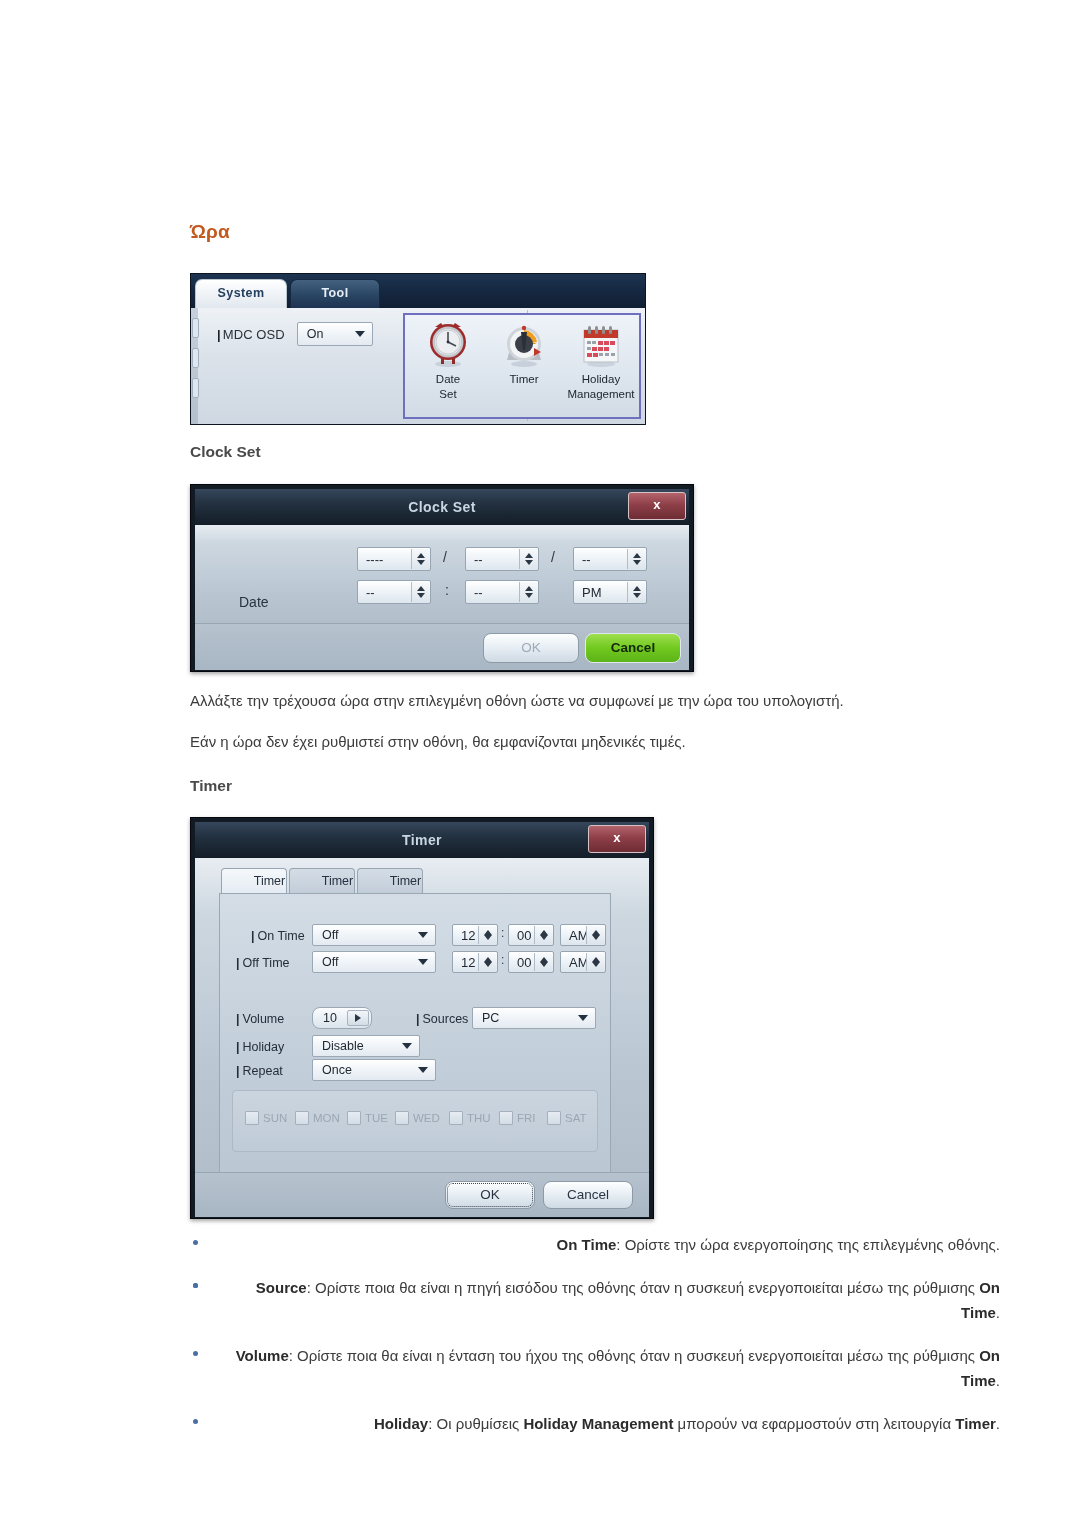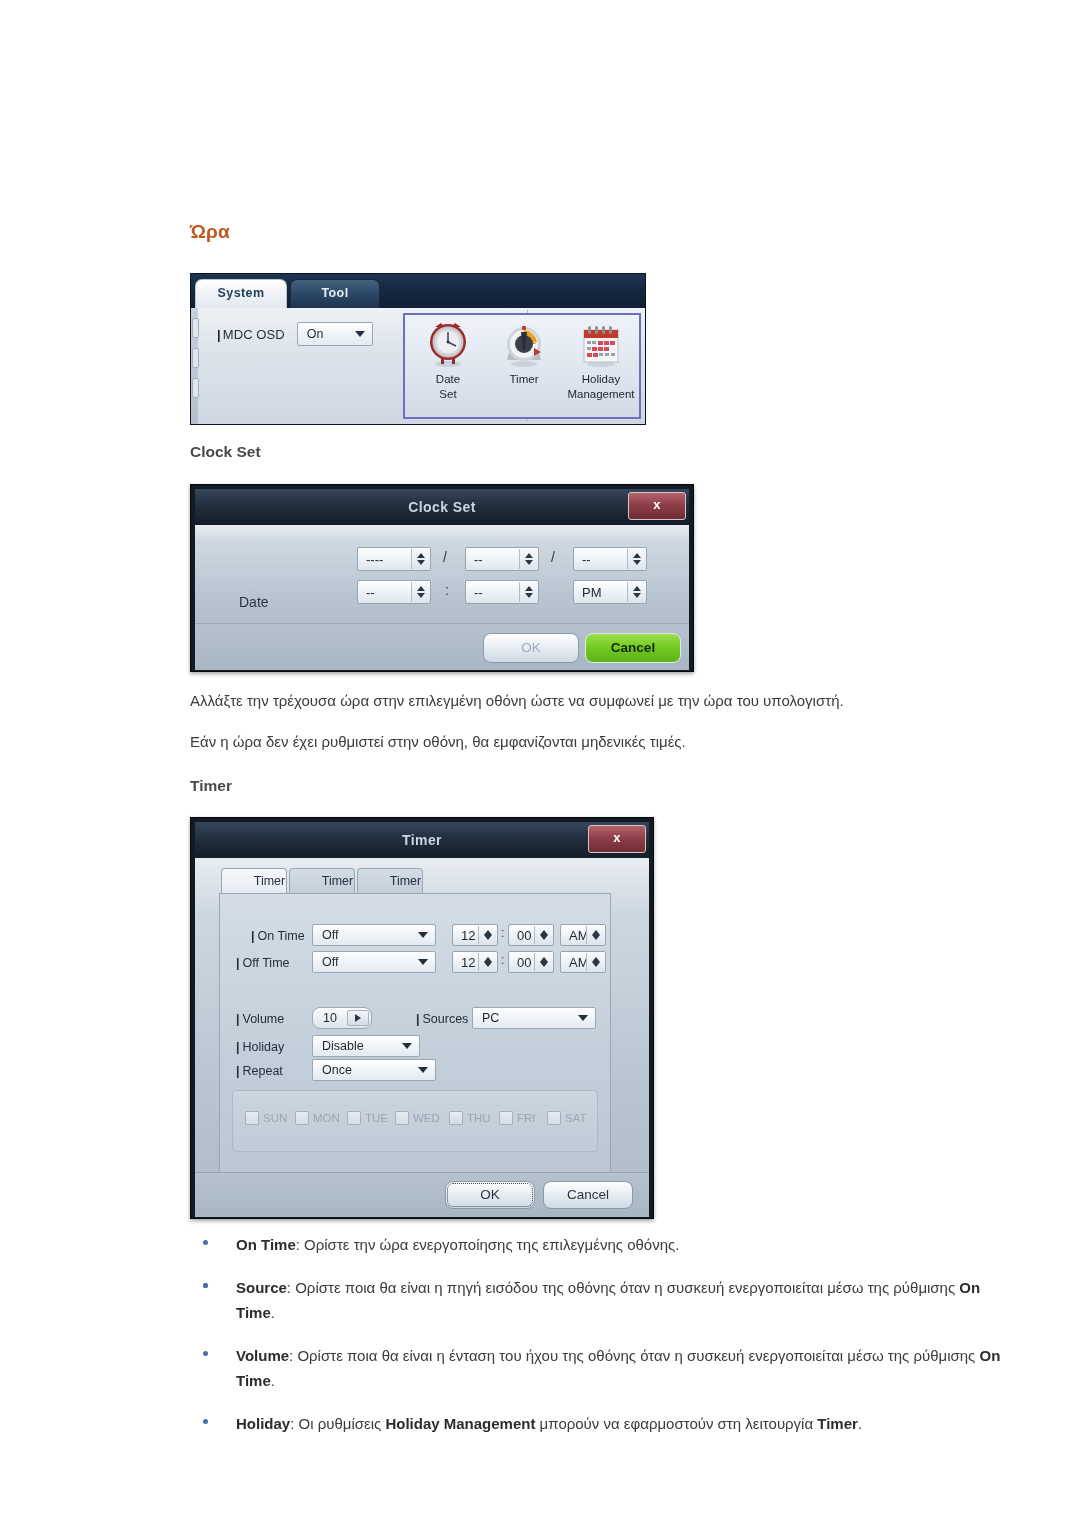--- a/index.html
+++ b/index.html
@@ -203,21 +203,21 @@
     width:14px;height:14px;box-sizing:border-box;
     background:linear-gradient(180deg,#e6ecf2,#d3dce5);
     border:1px solid #a4b0bd;border-radius:1px;margin-right:4px;
   }
   .day .dlbl{font-size:11.5px;color:#9aa6b2;}
 
   
   .para{
     position:absolute;left:190px;font-size:15px;color:#3c3c3c;line-height:21px;
   }
-  .bullets{position:absolute;left:200px;top:1232px;width:810px;}
+  .bullets{position:absolute;left:190px;top:1232px;width:810px;text-align:right;}
   .bi{position:relative;padding-left:36px;margin-bottom:18px;}
   .bi .dot{
     position:absolute;left:3px;top:8px;width:5px;height:5px;border-radius:50%;
     background:#4a6fa5;
   }
   .bi .txt{font-size:15px;color:#3c3c3c;line-height:25px;}
   .bi b{color:#2c2c2c;}
 </style>
 </head>
 <body>

